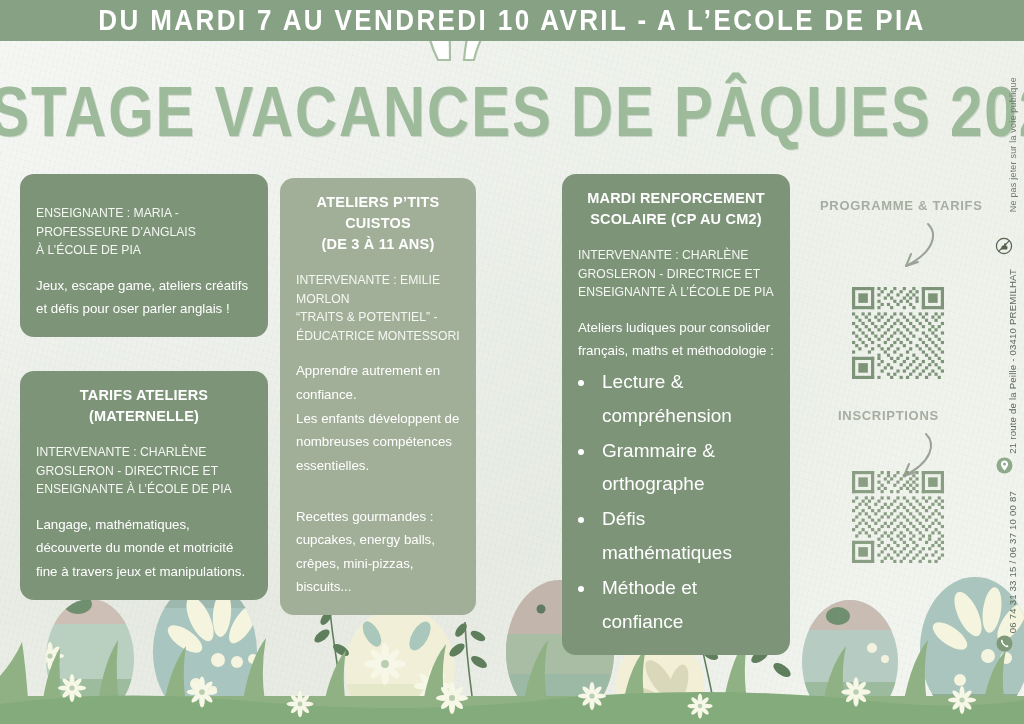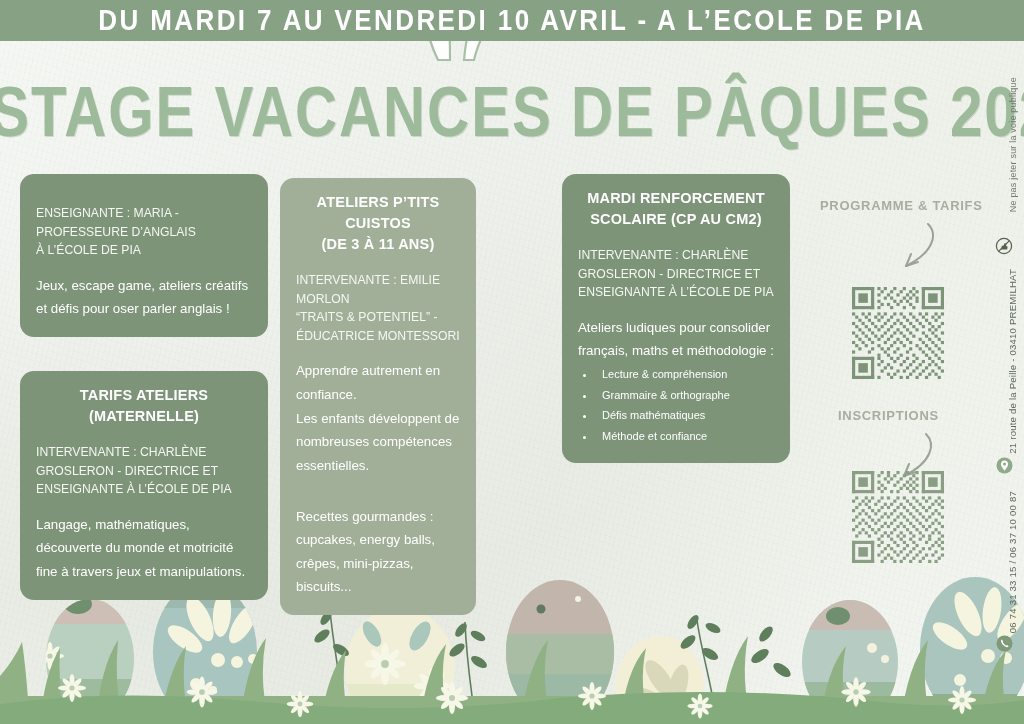--- a/index.html
+++ b/index.html
@@ -85,21 +85,21 @@
     line-height: 1.52; margin-top: 16px; color: #f4f7f2;
   }
   .card .body {
     font-size: 13.3px; line-height: 1.78; margin-top: 14px;
   }
   .card .body p { margin: 0; }
   .card .body p.spaced { margin-top: 27px; }
 
   .card ul { margin: 2px 0 0 18px; }
   .card ul li {
-    font-size: 11px; line-height: 1.78; padding-left: 6px;
+    font-size: 19px; line-height: 1.78; padding-left: 6px;
     margin-bottom: 1px;
   }
 
   #card-anglais   { left: 20px;  top: 174px; width: 248px; }
   #card-petits    { left: 20px;  top: 371px; width: 248px; }
   #card-cuistos   { left: 280px; top: 178px; width: 196px; }
   #card-renfort   { left: 562px; top: 174px; width: 228px; }
 
   
   .qr-label {

